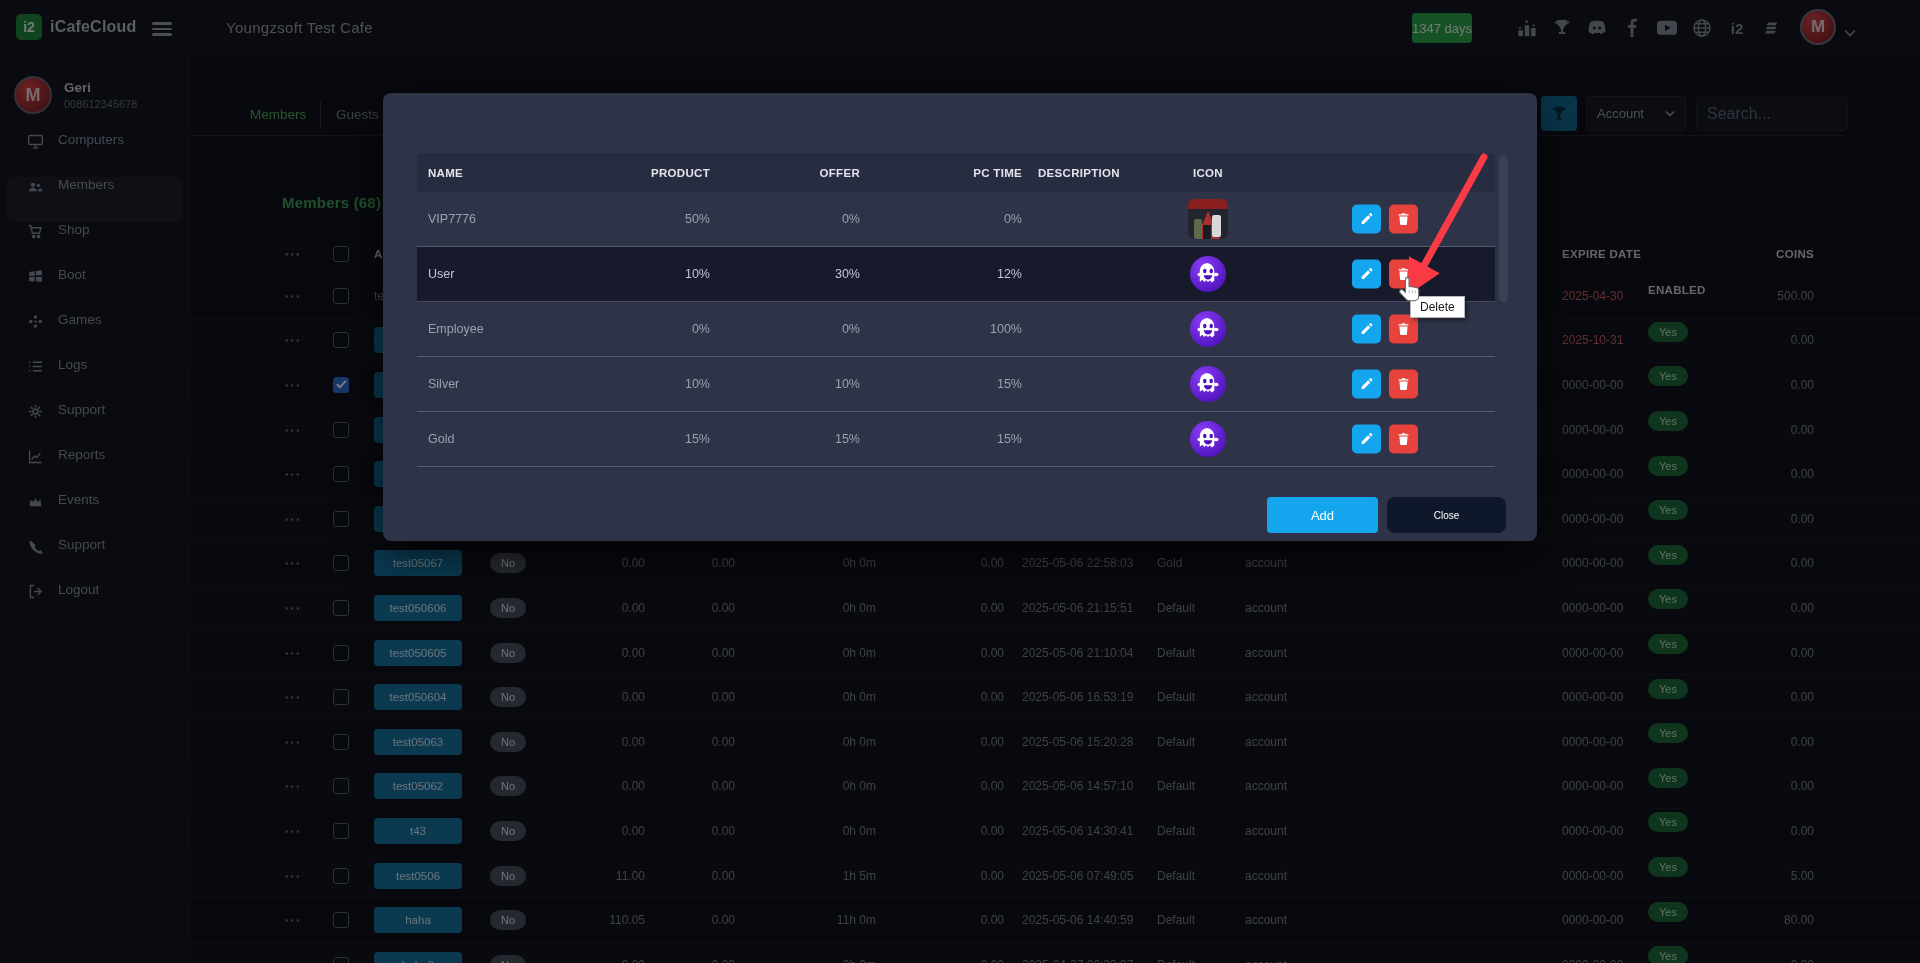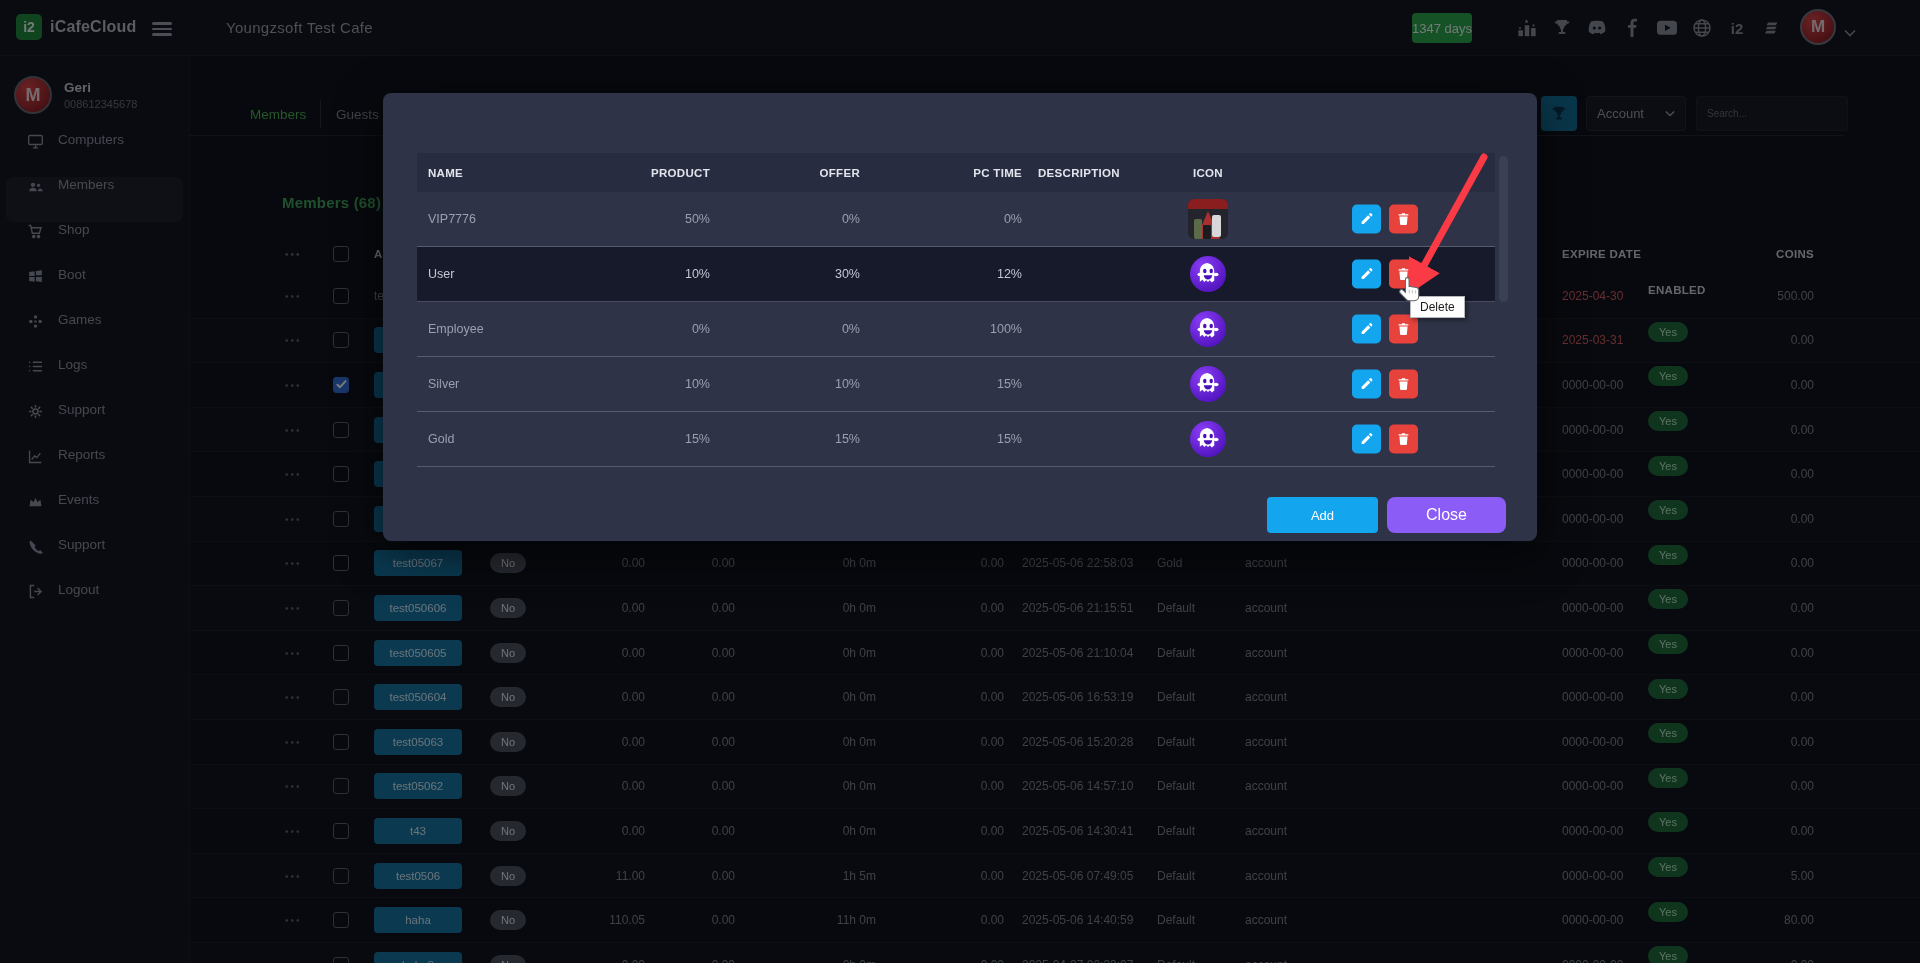--- a/index.html
+++ b/index.html
@@ -38,21 +38,21 @@
   #content{position:absolute;left:190px;top:56px;right:0;bottom:0;z-index:1;}
   #tabsRow{position:absolute;left:0;top:36px;right:76px;height:44px;border-bottom:1px solid rgba(255,255,255,.09);}
   .tab{position:absolute;top:0;height:44px;display:flex;align-items:center;font-size:13.5px;cursor:pointer;}
   #tabMembers{left:60px;color:#4caf50;}
   #tabGuests{left:146px;color:#7e8490;}
   #tabDivider{position:absolute;left:130px;top:8px;height:28px;width:1px;background:rgba(255,255,255,.12);}
   #filterBtn{position:absolute;left:1351px;top:4px;width:36px;height:35px;background:#0f6d93;border-radius:4px;display:flex;align-items:center;justify-content:center;cursor:pointer;color:#083346;}
   #filterBtn svg{width:18px;height:18px;}
   #acctSel{position:absolute;left:1396px;top:4px;width:100px;height:35px;background:#14171f;border:1px solid rgba(255,255,255,.07);border-radius:4px;color:#9aa0ac;font-size:13px;display:flex;align-items:center;justify-content:space-between;padding:0 10px;cursor:pointer;}
   #acctSel svg{width:10px;height:7px;}
-  #searchBox{position:absolute;left:1506px;top:4px;width:152px;height:35px;background:#141821;border:1px solid rgba(255,255,255,.05);border-radius:4px;color:#8d93a0;font-size:10px;padding:0 10px;outline:none;}
+  #searchBox{position:absolute;left:1506px;top:4px;width:152px;height:35px;background:#141821;border:1px solid rgba(255,255,255,.05);border-radius:4px;color:#8d93a0;font-size:16px;padding:0 10px;outline:none;}
   #searchBox::placeholder{color:#646a76;}
   #pgHeading{position:absolute;left:92px;top:138px;color:#3da356;font-size:15px;font-weight:bold;letter-spacing:.2px;}
 
   
   #bghead{position:absolute;left:0;top:177px;right:0;height:41px;}
   #bgrows{position:absolute;left:0;top:218px;right:0;bottom:0;overflow:hidden;}
   .brow{position:relative;height:44.6px;border-bottom:1px solid rgba(255,255,255,.045);}
   .brow:nth-child(even){background:rgba(255,255,255,.012);}
   .bcell{position:absolute;top:50%;transform:translateY(-50%);font-size:12px;color:#7e838f;white-space:nowrap;}
   .hcell{position:absolute;top:50%;transform:translateY(-50%);font-size:11.5px;font-weight:bold;color:#cdd1da;letter-spacing:.3px;white-space:nowrap;}
@@ -101,21 +101,21 @@
   .m-icon{left:768px;width:46px;display:flex;justify-content:center;}
   .m-act{left:935px;display:flex;gap:8px;}
   .abtn{width:29px;height:29px;border-radius:5px;border:none;display:flex;align-items:center;justify-content:center;cursor:pointer;}
   .abtn svg{width:13px;height:13px;}
   .abtn.edit{background:#14a5ef;}
   .abtn.del{background:#e8423d;}
   .gicon{width:38px;height:38px;}
   .vipimg{width:40px;height:40px;border-radius:6px;overflow:hidden;}
   #mScroll{position:absolute;left:1116px;top:63px;width:9px;height:146px;background:#3a4056;border-radius:5px;cursor:pointer;}
   #mAdd{position:absolute;left:884px;top:404px;width:111px;height:36px;background:#14a5ef;border:none;border-radius:4px;color:#fff;font-size:13px;cursor:pointer;}
-  #mCloseBtn{position:absolute;left:1004px;top:404px;width:119px;height:36px;background:#8b5cf6;border:none;border-radius:8px;color:#fff;font-size:16px;cursor:pointer;}
+  #mCloseBtn{position:absolute;left:1004px;top:404px;width:119px;height:36px;background:#0f172a;border:none;border-radius:8px;color:#fff;font-size:10px;cursor:pointer;}
 
   
   #anno{position:absolute;inset:0;z-index:30;pointer-events:none;}
   #tooltip{position:absolute;left:1410px;top:296px;background:#fdfdfd;border:1px solid #b5b8bd;box-shadow:2px 2px 5px rgba(0,0,0,.45);padding:3px 9px;font-size:12px;color:#1a1a1a;z-index:31;}
   #cursor{position:absolute;left:1398px;top:276px;z-index:32;}
 </style>
 </head>
 <body>
 
 <div id="stage">
@@ -343,21 +343,21 @@
           <div class="bcell c-coin">500.00</div>
         </div>
         <div class="brow">
           <div class="bcell c-dots">•••</div>
           <div class="bcell c-chk">
             <div class="cb"></div>
           </div>
           <div class="bcell c-name">
             <div class="pillName"></div>
           </div>
-          <div class="bcell c-exp expRed">2025-03-31</div>
+          <div class="bcell c-exp expRed">2025-10-31</div>
           <div class="bcell c-en">
             <div class="pillYes">Yes</div>
           </div>
           <div class="bcell c-coin">0.00</div>
         </div>
         <div class="brow">
           <div class="bcell c-dots">•••</div>
           <div class="bcell c-chk">
             <div class="cb on">
               <svg viewBox="0 0 12 10" fill="none" stroke="#fff" stroke-width="2.2" stroke-linecap="round" stroke-linejoin="round">

